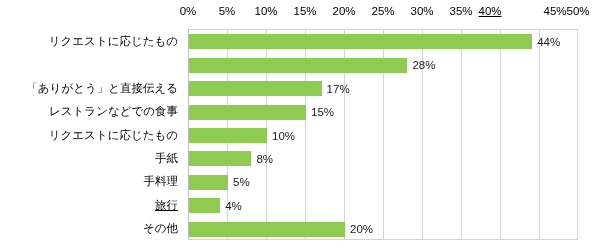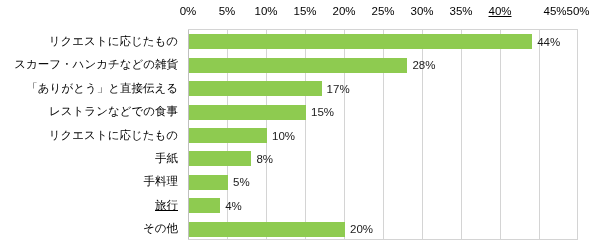--- a/index.html
+++ b/index.html
@@ -125,28 +125,27 @@
 
   <div id="x-axis-labels">
       <span class="x-tick-label" style="left: 188px;">0%</span>
       <span class="x-tick-label" style="left: 227px;">5%</span>
       <span class="x-tick-label" style="left: 266px;">10%</span>
       <span class="x-tick-label" style="left: 305px;">15%</span>
       <span class="x-tick-label" style="left: 344px;">20%</span>
       <span class="x-tick-label" style="left: 383px;">25%</span>
       <span class="x-tick-label" style="left: 422px;">30%</span>
       <span class="x-tick-label" style="left: 461px; text-align: right;">35%</span>
-      <span class="x-tick-label" style="left: 500px; text-decoration: underline;">40%</span>
+      <span class="x-tick-label" style="left: 490px; text-decoration: underline;">40%</span>
       <span class="x-tick-label" style="left: 539px; margin-left: 16px;">45%</span>
       <span class="x-tick-label" style="left: 578px;">50%</span>
     </div>
 
   <div id="category-labels">
       <div class="category-label" style="top: 5.72222px;">リクエストに応じたもの</div>
-      <div class="category-label" style="top: 29.1667px;">スカーフ・ハンカチなどの雑貨</div>
       <div class="category-label" style="top: 52.6111px; margin-left: 45px;">「ありがとう」と直接伝える</div>
       <div class="category-label" style="top: 76.0556px;">レストランなどでの食事</div>
       <div class="category-label" style="top: 99.5px;">リクエストに応じたもの</div>
       <div class="category-label" style="top: 122.944px;">手紙</div>
       <div class="category-label" style="top: 146.389px;">手料理</div>
       <div class="category-label" style="top: 169.833px; text-decoration: underline;">旅行</div>
       <div class="category-label" style="top: 193.278px;">その他</div>
     </div>
 
   <div id="plot-area">

